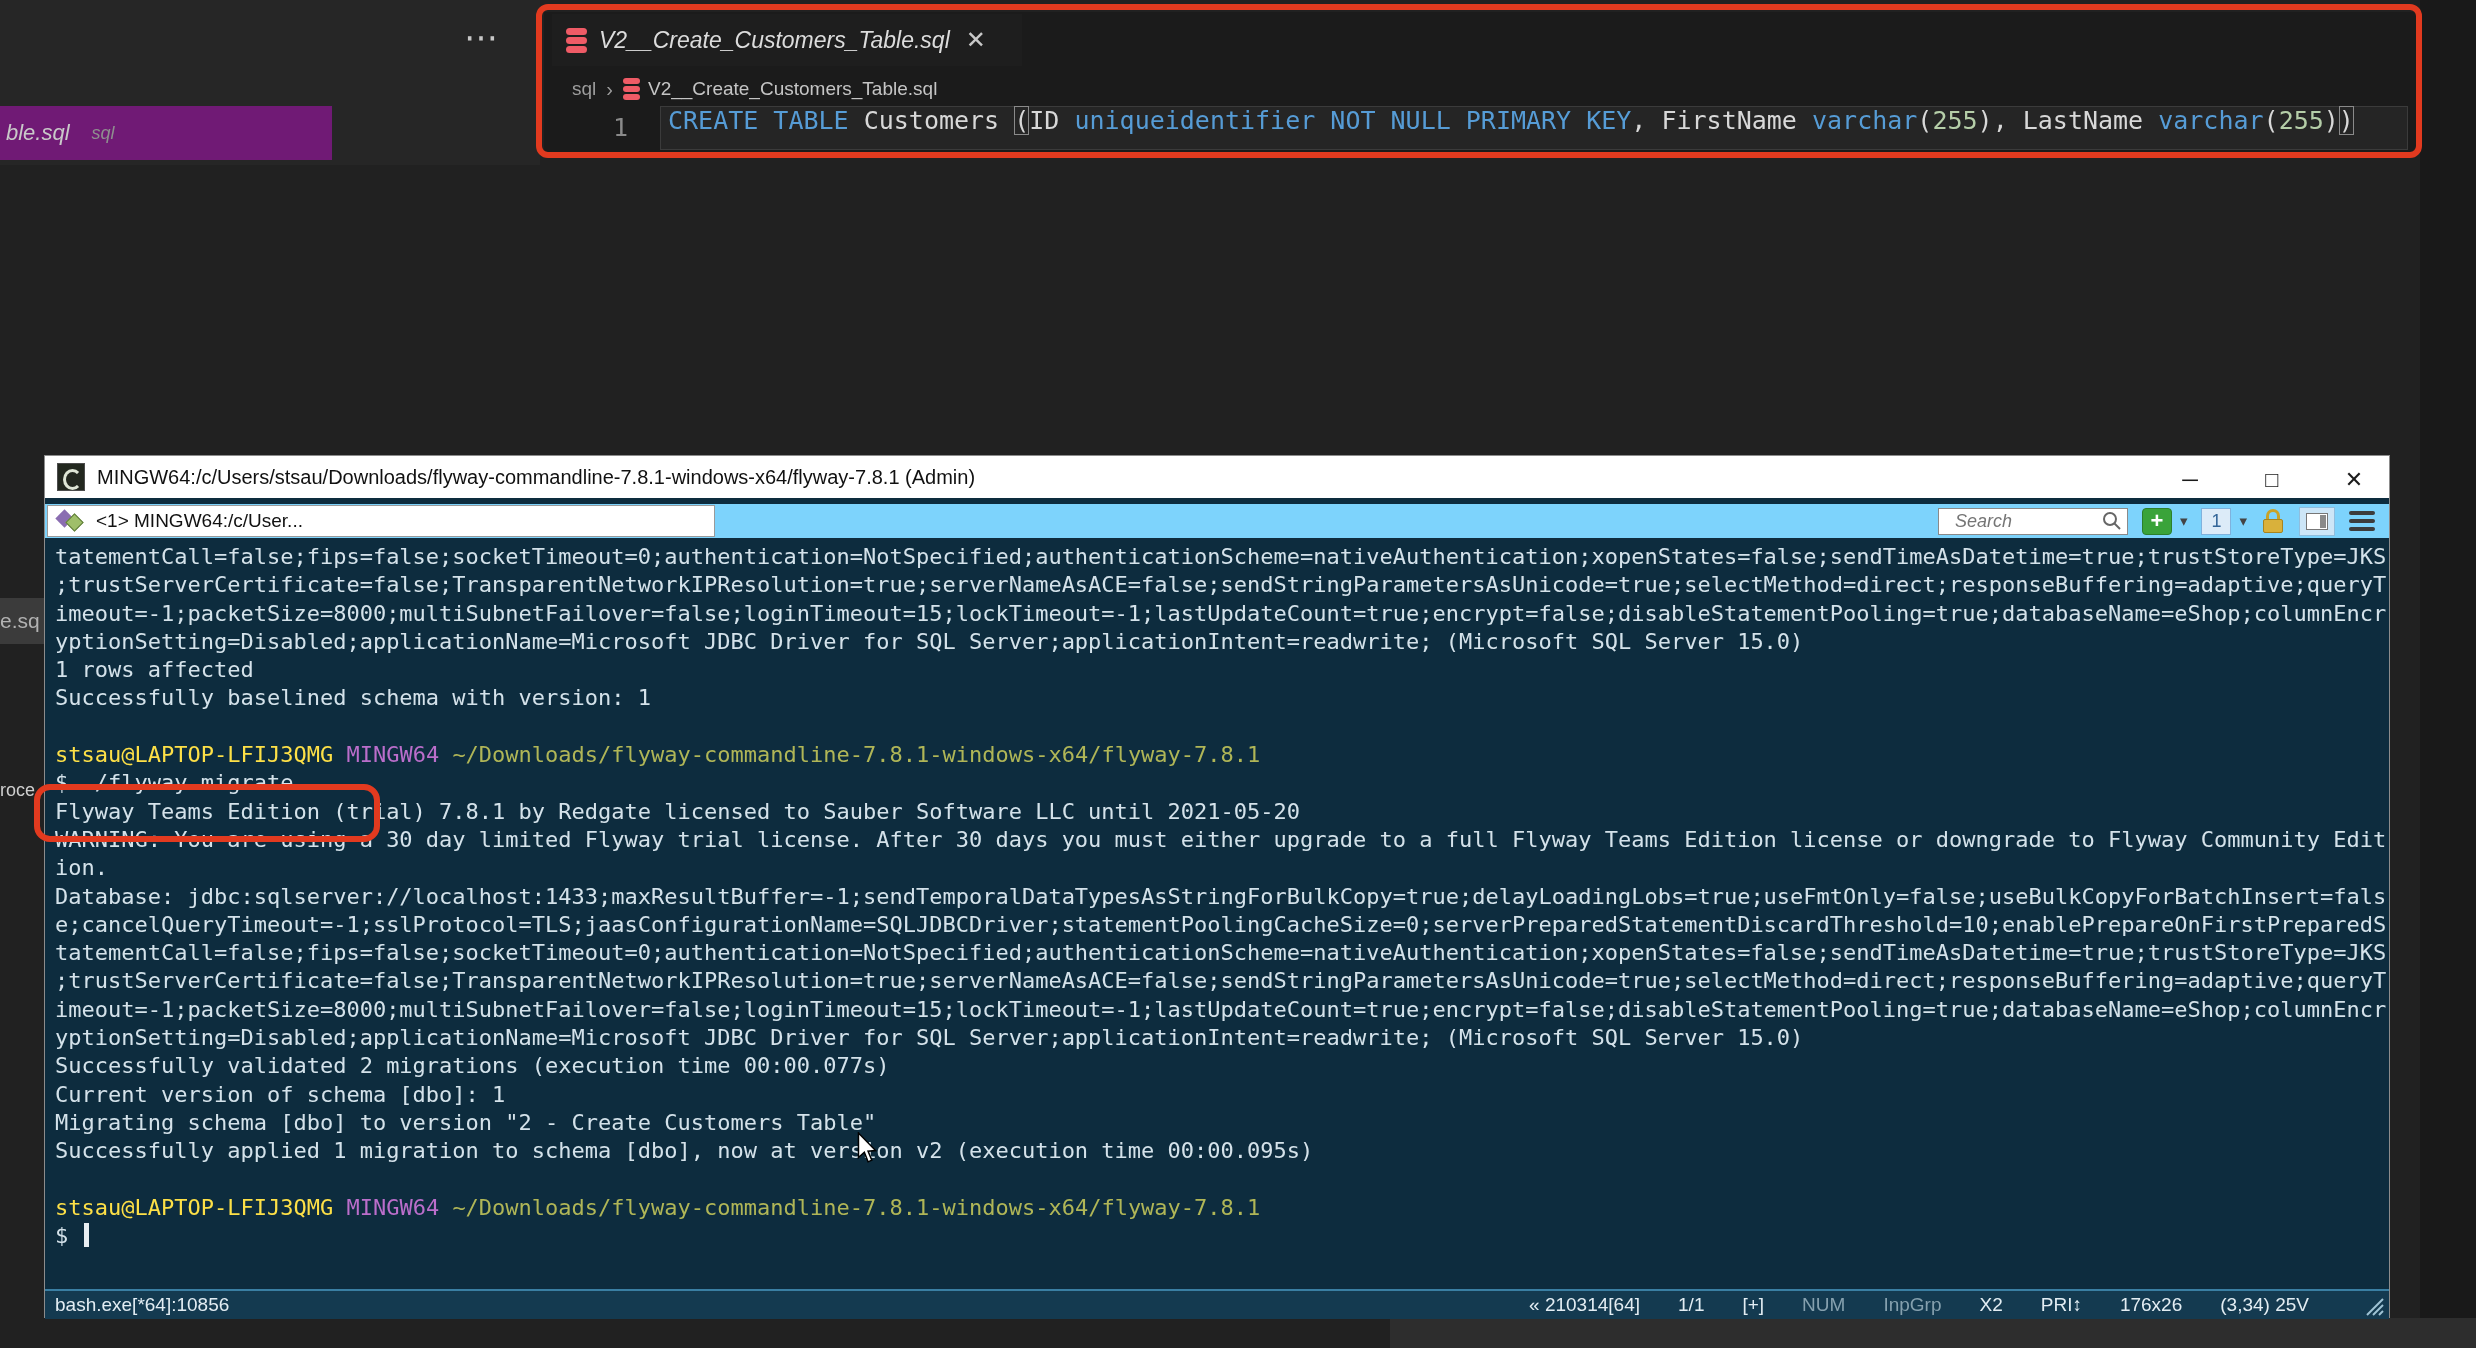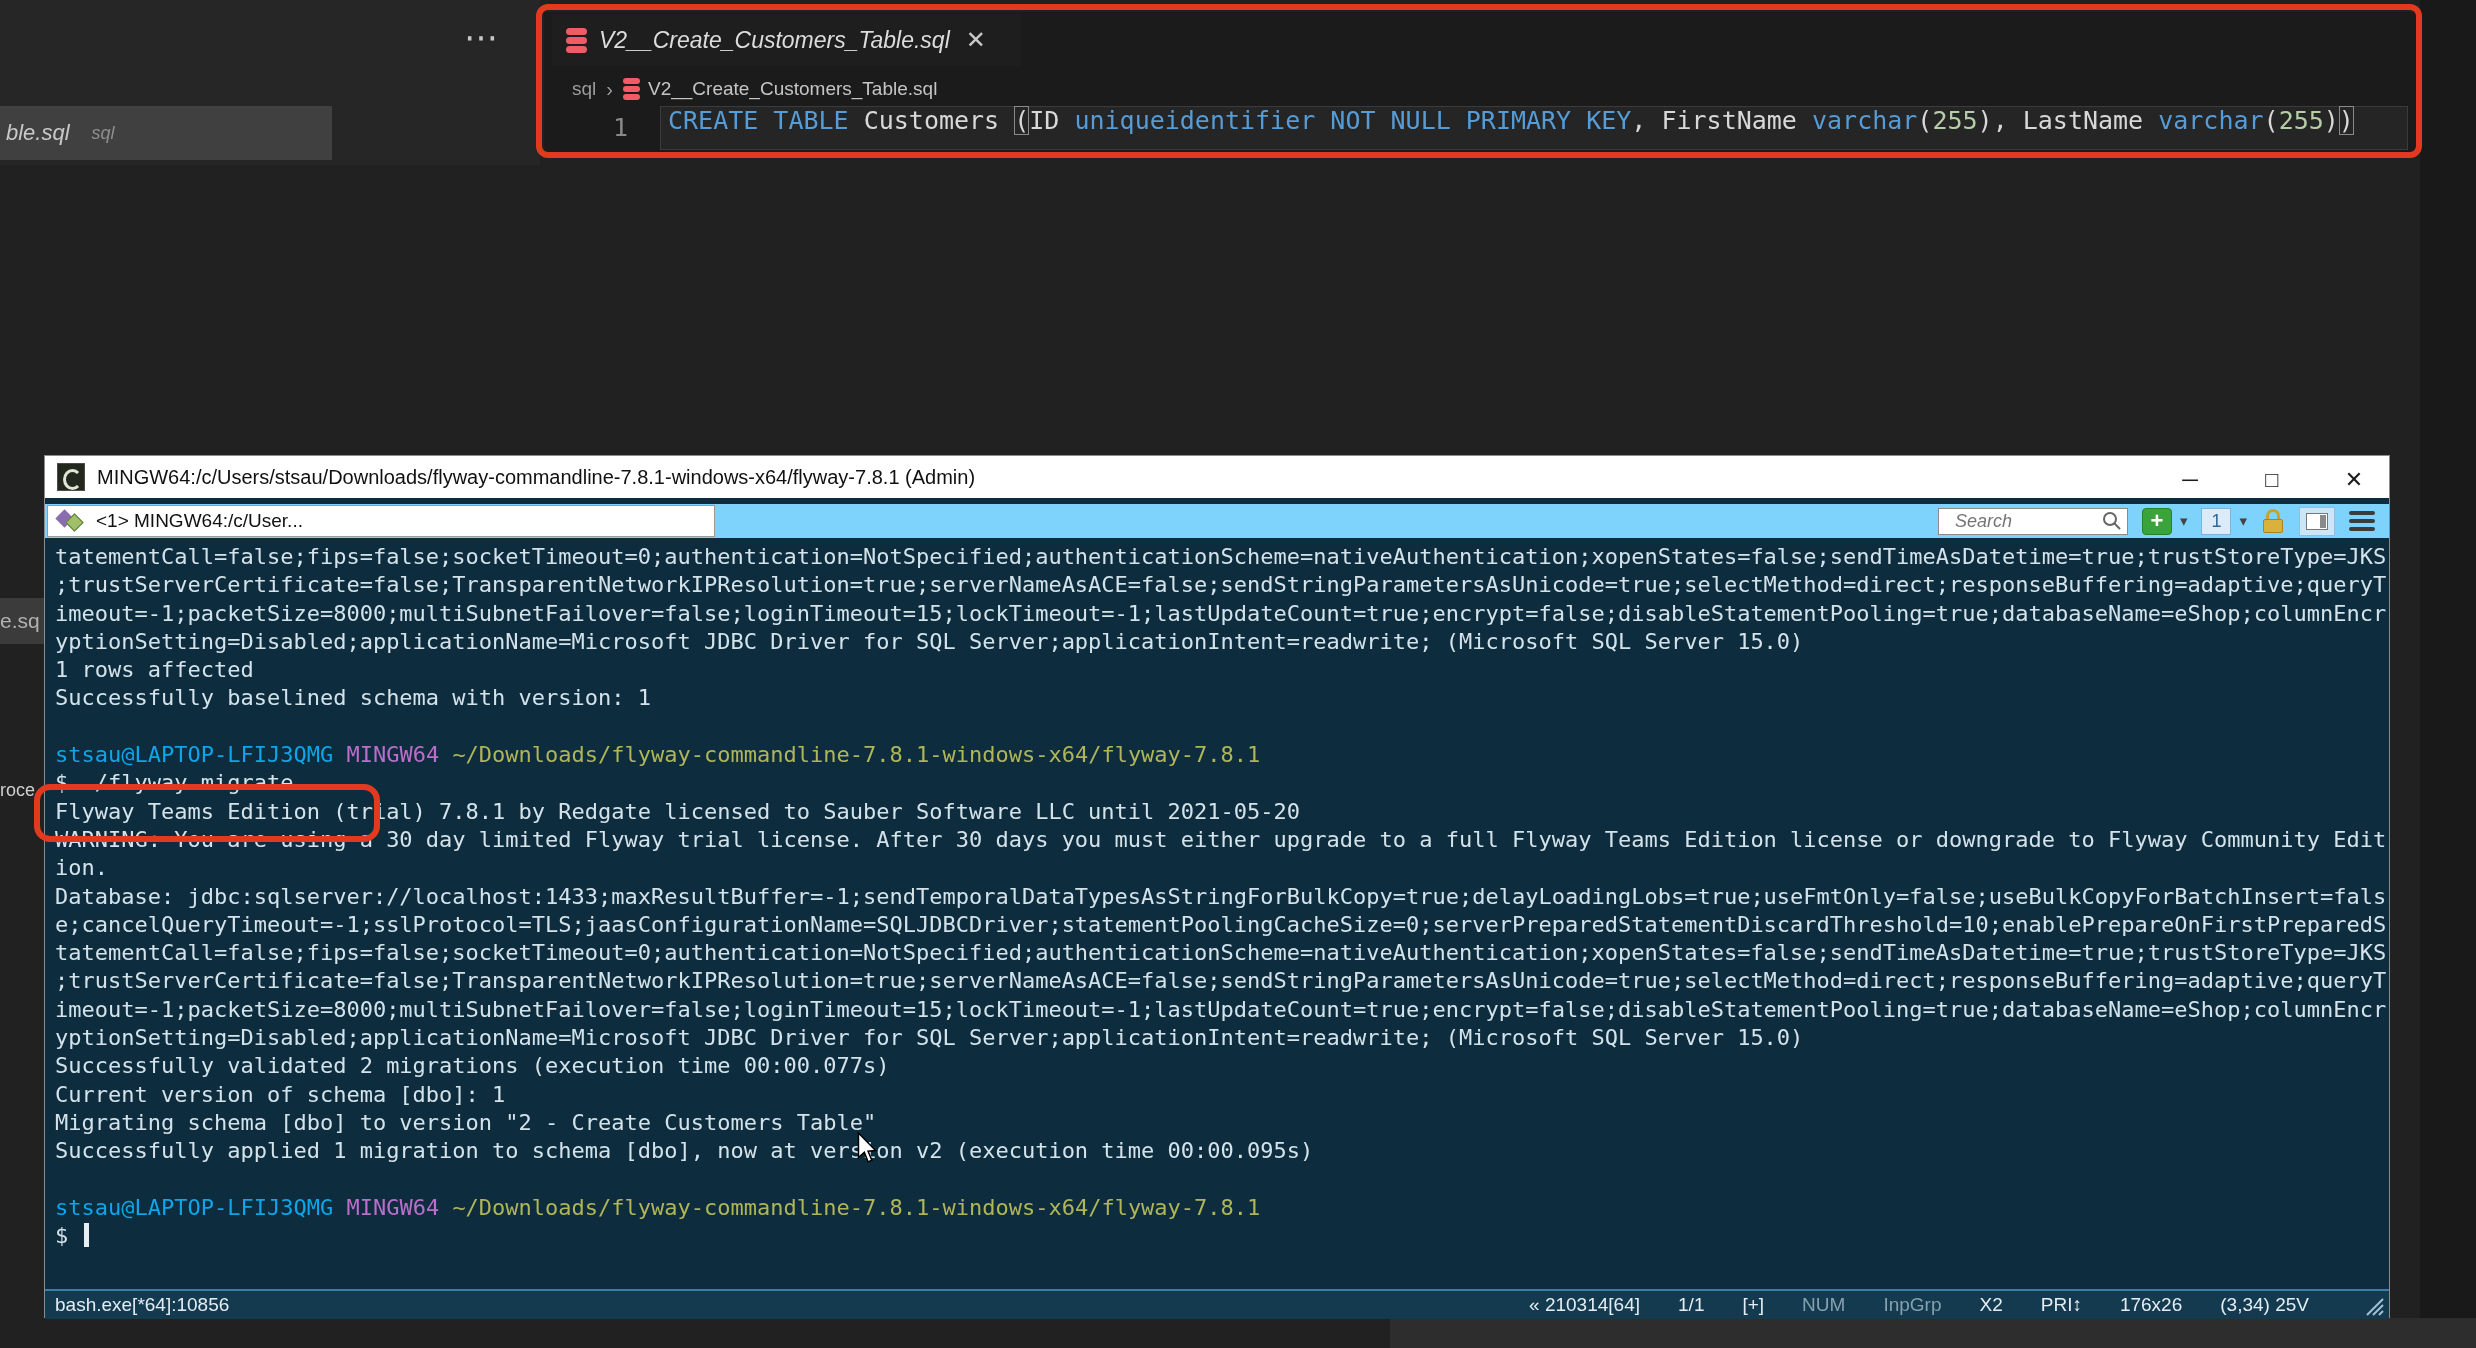--- a/index.html
+++ b/index.html
@@ -5,21 +5,21 @@
   * { margin:0; padding:0; box-sizing:border-box; }
   html,body { background:#161616; }
   #stage {
     position:relative; width:2476px; height:1348px; overflow:hidden;
     background:#212121; font-family:"Liberation Sans", sans-serif;
   }
   .abs { position:absolute; }
 
   
   .patch-topleft { left:0; top:0; width:540px; height:165px; background:#262626; }
-  .editor-chip { left:0; top:106px; width:332px; height:54px; background:#404040;
+  .editor-chip { left:0; top:106px; width:332px; height:54px; background:#701a75;
     display:flex; align-items:center; padding-left:6px; }
   .editor-chip .nm { font-style:italic; font-size:22px; color:#c9c9c9; }
   .editor-chip .lg { font-style:italic; font-size:18px; color:#8f8f8f; margin-left:22px; }
   .frag-mid { left:0; top:598px; width:46px; height:46px; background:#3b3b3b;
     color:#b2b2b2; font-size:21px; display:flex; align-items:center; }
   .frag-low { left:0; top:770px; width:44px; height:40px; color:#cfcfcf; font-size:18px;
     display:flex; align-items:center; }
   .strip-right { left:2420px; top:0; width:56px; height:1348px; background:#191919; }
   .strip-bottom-r { left:1390px; top:1318px; width:1086px; height:30px; background:#2d2d2d; }
 
@@ -91,21 +91,21 @@
   .btn-layout { width:36px; height:29px; background:#cde6f7; border:1px solid #90bede;
     display:flex; align-items:center; justify-content:center; }
   .btn-layout .pane { width:22px; height:17px; background:#fff; border:1px solid #777; position:relative; }
   .btn-layout .pane::after { content:""; position:absolute; right:1px; top:1px; width:6px; height:13px; background:#8a8a8a; }
   .burger { display:flex; flex-direction:column; gap:4px; }
   .burger i { display:block; width:26px; height:4px; background:#3c3c3c; border-radius:2px; }
 
   .term-out { position:absolute; left:0; top:82px; width:2344px; height:751px; overflow:hidden;
     padding:6px 0 0 10px; font:22px "DejaVu Sans Mono", monospace; color:#d4e2ea; }
   .tline { height:28.3px; white-space:pre; }
-  .c-g { color:#0ea5e9; }
+  .c-g { color:#fde047; }
   .c-m { color:#bb6ecb; }
   .c-y { color:#b0b657; }
   .term-cursor { display:inline-block; width:5px; height:24px; background:#e8eef2;
     vertical-align:-4px; margin-left:2px; }
 
   .term-status { position:absolute; left:0; top:833px; width:2344px; height:30px;
     background:#143a50; border-top:2px solid #3a7fa3; color:#e3edf3; font-size:19px; }
   .st-left { position:absolute; left:10px; top:3px; }
   .st-right { position:absolute; right:80px; top:3px; display:flex; gap:38px; }
   .st-right .dim { color:#85a0ae; }

